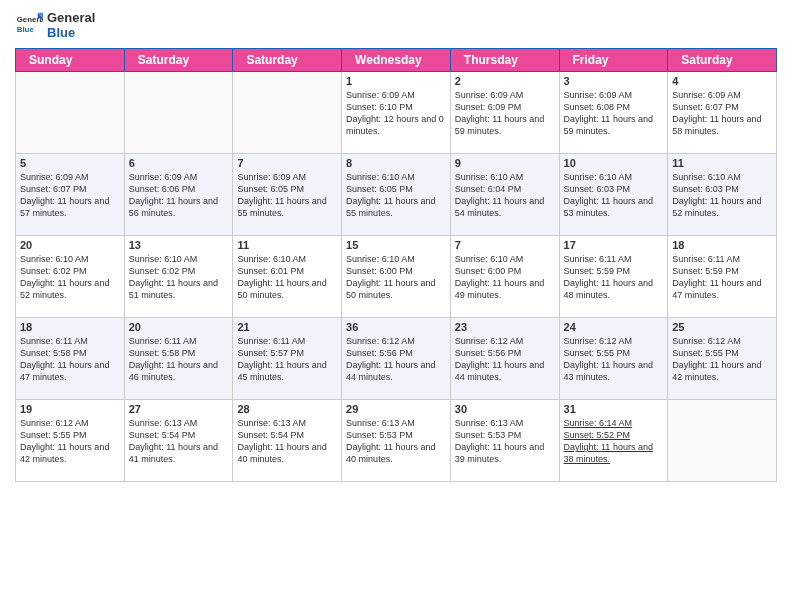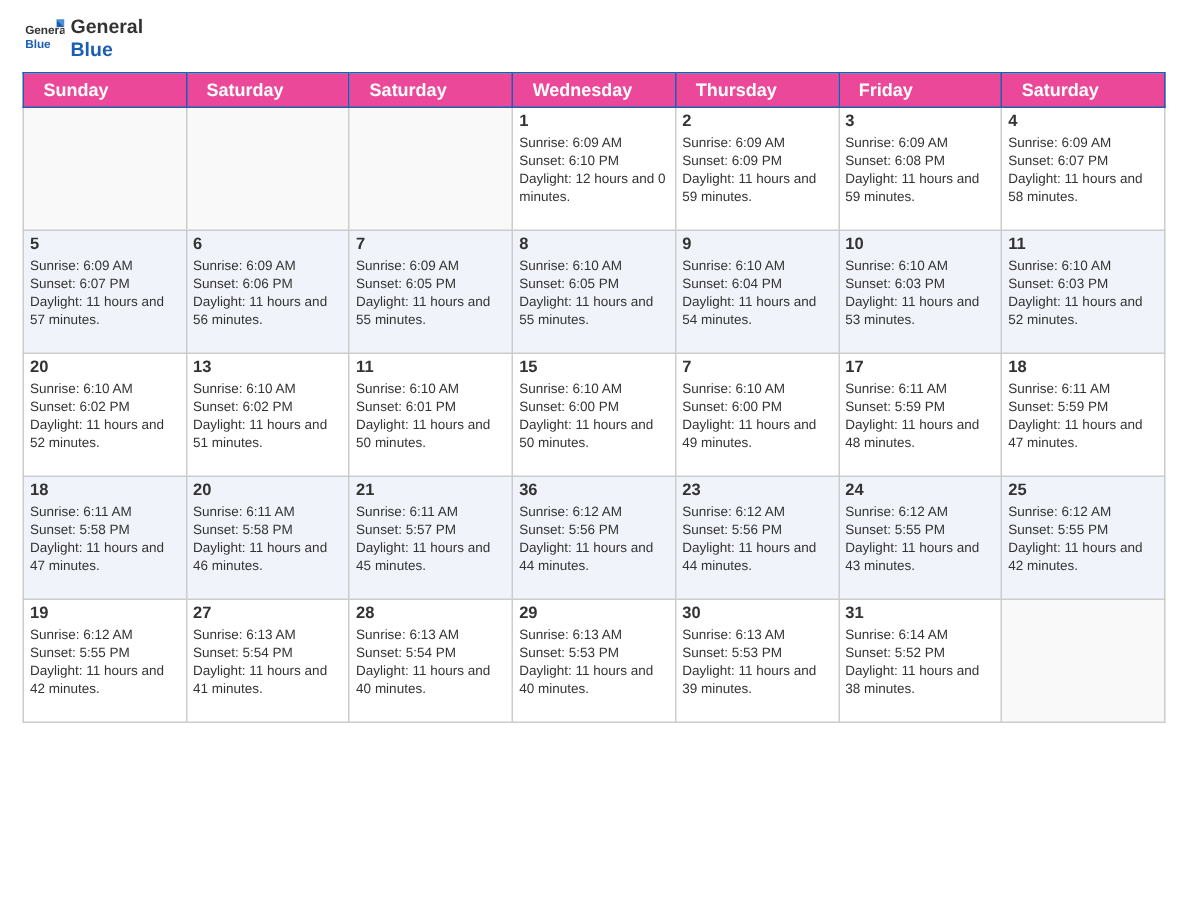--- a/index.html
+++ b/index.html
@@ -304,21 +304,21 @@
 Daylight: 11 hours and 40 minutes.</div>
           </td>
           <td>
             <span class="cell-date">30</span>
             <div class="cell-info" style="white-space: pre-line;">Sunrise: 6:13 AM
 Sunset: 5:53 PM
 Daylight: 11 hours and 39 minutes.</div>
           </td>
           <td>
             <span class="cell-date">31</span>
-            <div class="cell-info" style="white-space: pre-line;">Sunrise: 6:14 AM
+            <div class="cell-info" style="white-space: pre-line; text-decoration: underline;">Sunrise: 6:14 AM
 Sunset: 5:52 PM
 Daylight: 11 hours and 38 minutes.</div>
           </td>
           <td class="empty-cell"></td>
         </tr>
       </tbody>
   </table>
 </div>
 
 </body></html>

